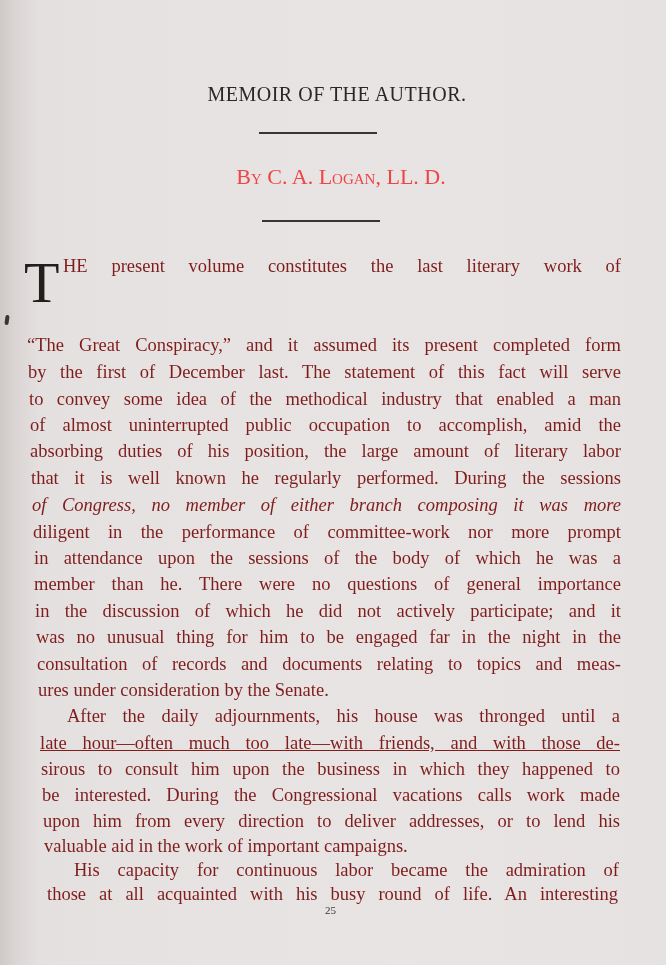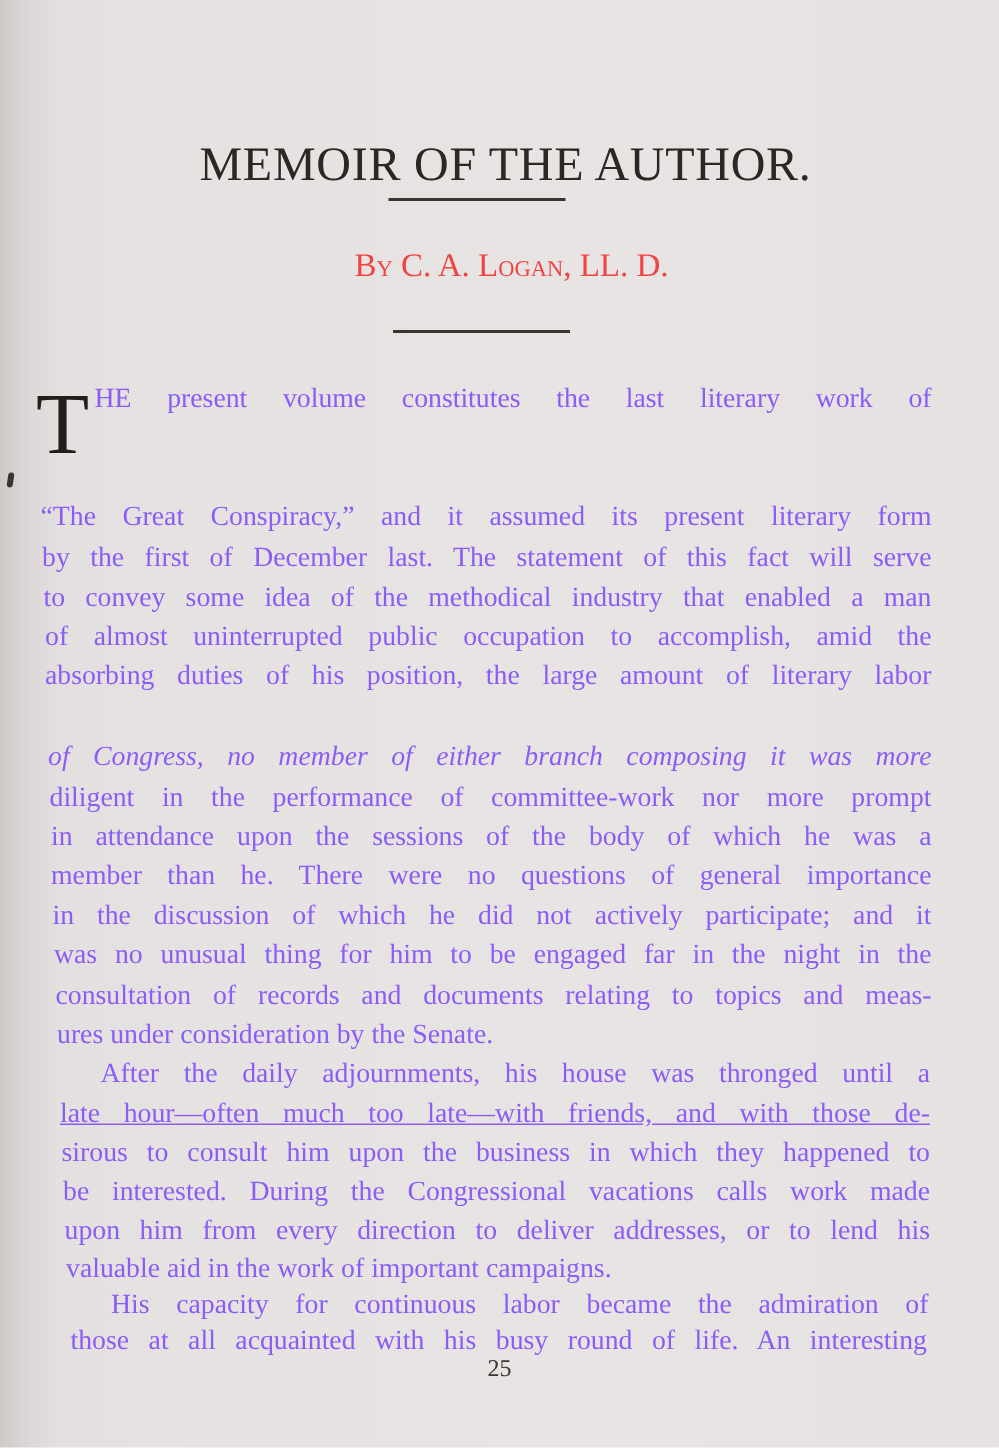--- a/index.html
+++ b/index.html
@@ -5,39 +5,39 @@
     html, body { margin:0; padding:0; }
     body {
       width:666px; height:965px; overflow:hidden; position:relative;
       background: linear-gradient(90deg, #cfc9c8 0px, #dcd7d6 18px, #e4e0df 40px, #e6e2e1 120px, #e8e4e3 400px, #e6e2e1 666px);
       font-family: "Liberation Serif", "DejaVu Serif", serif;
       color:#2a2624;
     }
     .page { position:absolute; left:0; top:0; width:666px; height:965px; }
     .title {
       position:absolute; left:0; right:0; top:70px; text-align:center;
-      font-size:32px; letter-spacing:0.5px; color:#2b2725; font-weight:normal;
+      font-size:20px; letter-spacing:0.5px; color:#2b2725; font-weight:normal;
       padding-left:8px;
     }
     .rule { position:absolute; height:1.5px; background:#3a3533; width:118px; }
     .rule1 { left:259px; top:132px; }
     .rule2 { left:262px; top:220px; }
     .byline {
       position:absolute; left:0; right:0; top:164px; text-align:center;
       font-size:22px; color:#ef4444; padding-left:16px;
     }
     .byline .sc { font-variant: small-caps; }
     .line {
-      position:absolute; font-size:18.5px; white-space:nowrap; color:#8b5cf6;
+      position:absolute; font-size:18.5px; white-space:nowrap; color:#7f1d1d;
       text-align:justify; text-align-last:justify;
     }
     .dropcap {
       position:absolute; left:24px; top:254px; font-size:58px; line-height:58px; color:#221e1c;
     }
-    .folio { position:absolute; left:325px; top:904px; font-size:16px; color:#3a3533; }
+    .folio { position:absolute; left:325px; top:904px; font-size:11px; color:#3a3533; }
     .mark { position:absolute; left:5px; top:315px; width:4px; height:10px; background:#3a3533; border-radius:2px; transform:rotate(8deg); }
   </style>
 </head>
 <body>
 
 <div class="page">
   <div class="mark"></div>
 
   <h1 class="title">MEMOIR OF THE AUTHOR.</h1>
   <div class="rule rule1"></div>
@@ -45,25 +45,26 @@
   <div class="byline">
     <span class="sc">By</span>
     <span class="sc">C. A. Logan,</span>
     <span>LL. D.</span>
   </div>
   <div class="rule rule2"></div>
 
   <div class="dropcap">T</div>
 
   <div class="line" style="left:63px;top:256px;width:558px;">HE present volume constitutes the last literary work of</div>
-  <div class="line" style="left:27px;top:335px;width:594px;">“The Great Conspiracy,” and it assumed its present literary form</div>
+  <div class="line" style="left:27px;top:335px;width:594px;">“The Great Conspiracy,” and it assumed its present completed form</div>
   <div class="line" style="left:28px;top:362px;width:593px;">by the first of December last. The statement of this fact will serve</div>
   <div class="line" style="left:29px;top:389px;width:592px;">to convey some idea of the methodical industry that enabled a man</div>
   <div class="line" style="left:30px;top:415px;width:591px;">of almost uninterrupted public occupation to accomplish, amid the</div>
   <div class="line" style="left:30px;top:441px;width:591px;">absorbing duties of his position, the large amount of literary labor</div>
+  <div class="line" style="left:31px;top:468px;width:590px;">that it is well known he regularly performed. During the sessions</div>
   <div class="line" style="left:32px;top:495px;width:589px;font-style:italic;">of Congress, no member of either branch composing it was more</div>
   <div class="line" style="left:33px;top:522px;width:588px;">diligent in the performance of committee-work nor more prompt</div>
   <div class="line" style="left:34px;top:548px;width:587px;">in attendance upon the sessions of the body of which he was a</div>
   <div class="line" style="left:34px;top:574px;width:587px;">member than he. There were no questions of general importance</div>
   <div class="line" style="left:35px;top:601px;width:586px;">in the discussion of which he did not actively participate; and it</div>
   <div class="line" style="left:36px;top:627px;width:585px;">was no unusual thing for him to be engaged far in the night in the</div>
   <div class="line" style="left:37px;top:654px;width:584px;">consultation of records and documents relating to topics and meas-</div>
   <div class="line" style="left:38px;top:680px;text-align:left;text-align-last:left;">ures under consideration by the Senate.</div>
   <div class="line" style="left:67px;top:706px;width:553px;">After the daily adjournments, his house was thronged until a</div>
   <div class="line" style="left:40px;top:733px;width:580px;text-decoration:underline;">late hour—often much too late—with friends, and with those de-</div>

